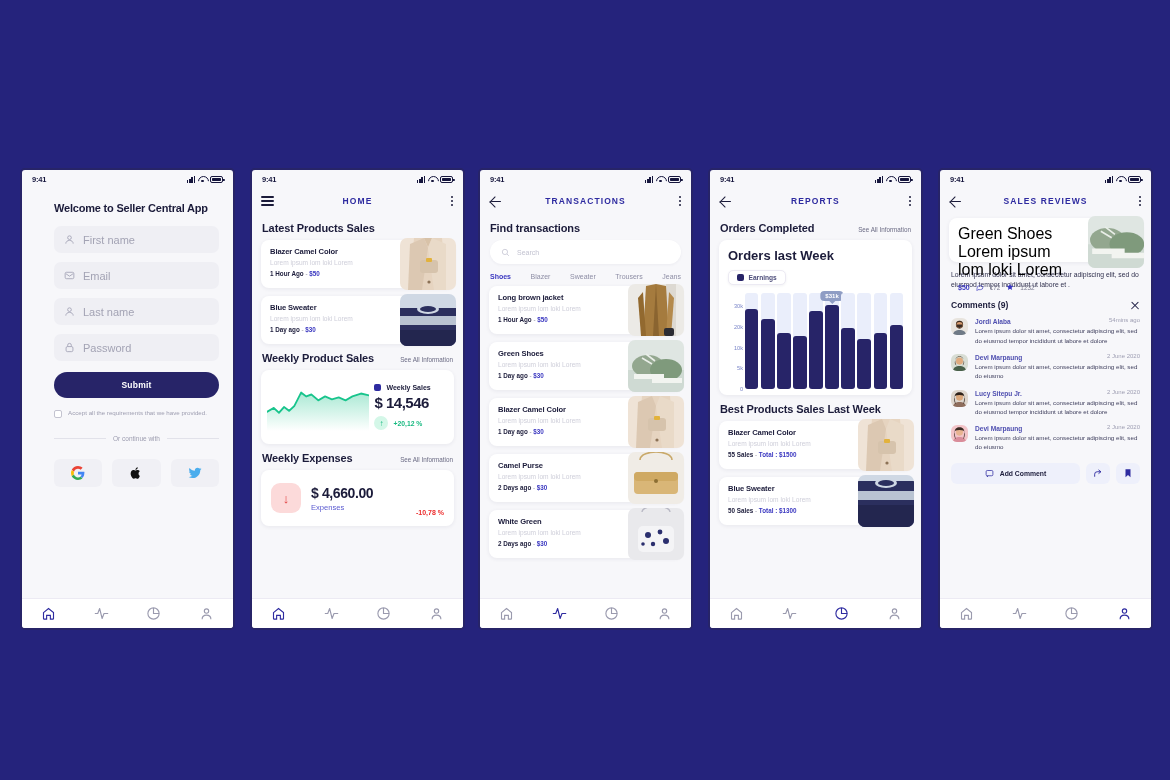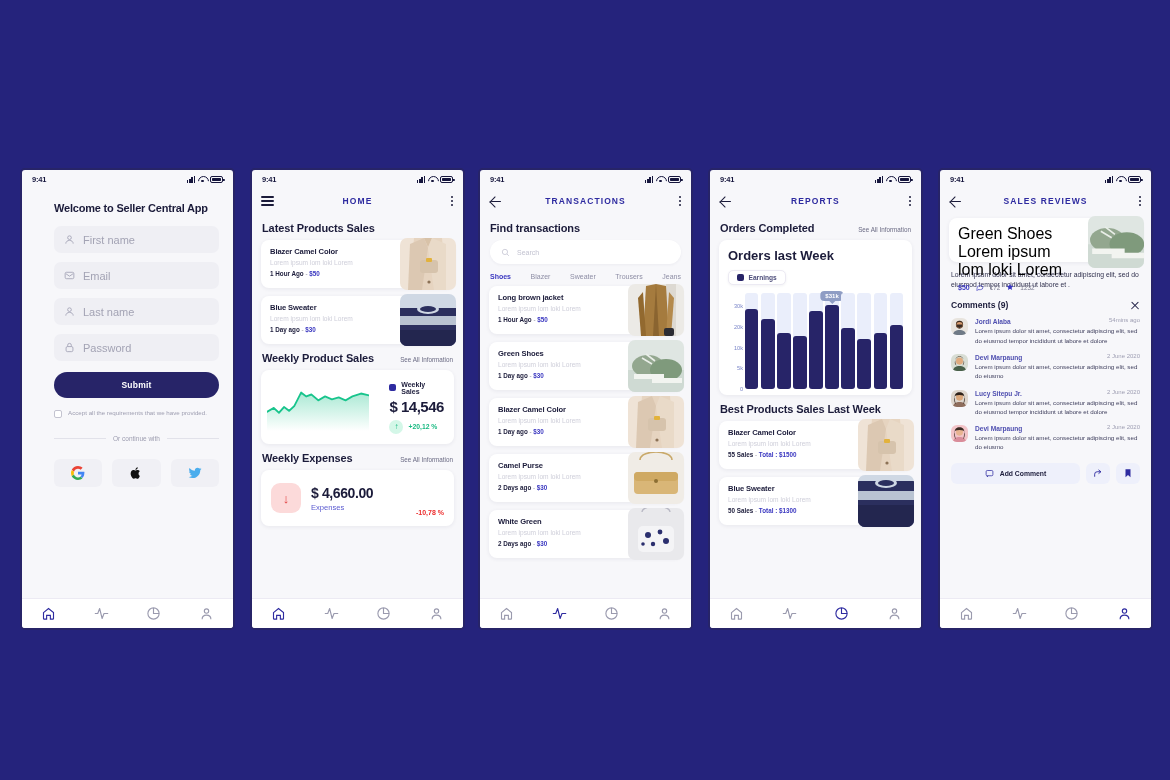--- a/index.html
+++ b/index.html
@@ -154,21 +154,21 @@
   .thumb svg { width:100%;height:100%;display:block;}
 
   
   .wcard {
     margin: 0 9px; background:#fff;border-radius:8px;height:74px;
     box-shadow:0 1px 4px rgba(30,30,70,.07);
     display:flex;align-items:center;padding:0 10px 0 0;
   }
   .spark { width: 56%; height: 48px; margin-left:6px; }
   .spark svg{width:100%;height:100%;display:block;}
-  .wright { flex:1; padding-left:20px;}
+  .wright { flex:1; padding-left:5px;}
   .wlegend { display:flex;align-items:center;gap:5px; }
   .wlegend .sq { width:7px;height:7px;background:#2e2ba0;border-radius:2px;}
   .wlegend span { font-size:7px;font-weight:bold;color:#1b1b3a;}
   .wamount { font-size:15px;font-weight:bold;color:#1b1b3a;margin-top:3px;letter-spacing:-.5px;}
   .wdelta { display:flex;align-items:center;gap:5px;margin-top:5px;}
   .upbadge {
     width:14px;height:14px;border-radius:50%;background:#d4f7e8;
     display:flex;align-items:center;justify-content:center;
     color:#18b981;font-size:8px;font-weight:bold;
   }

